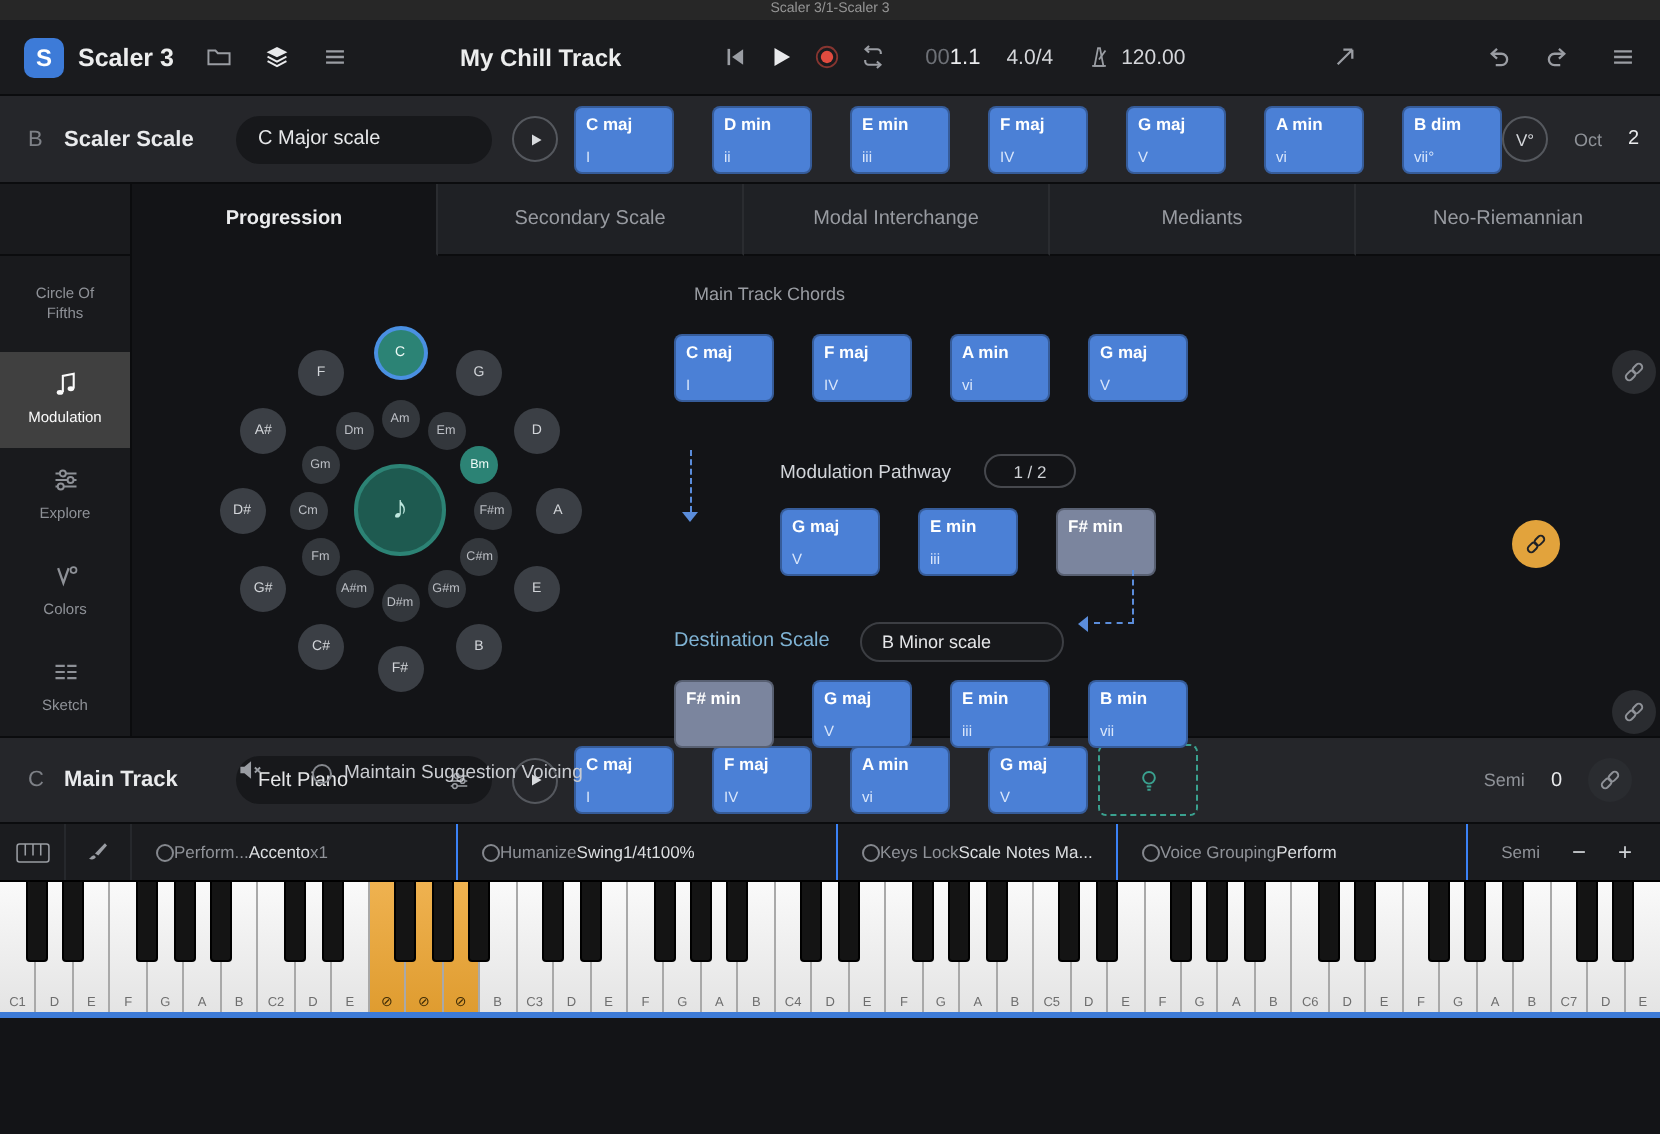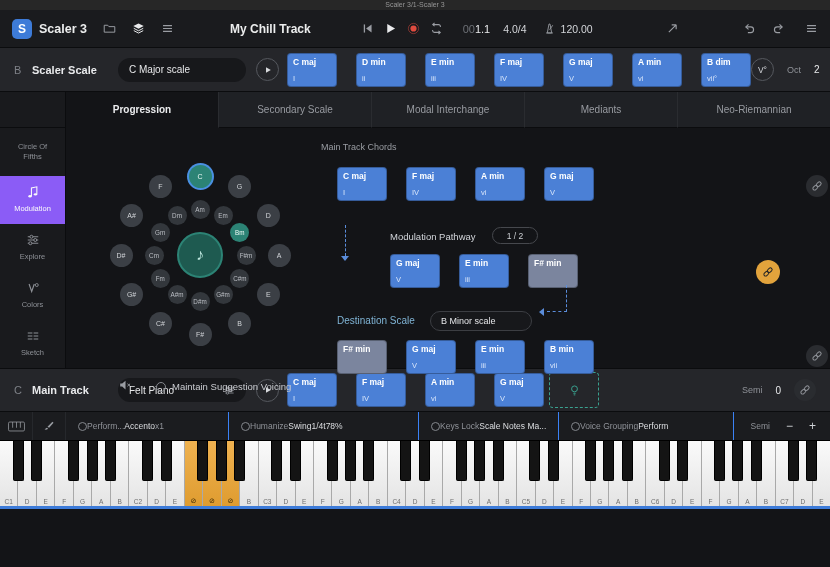--- a/index.html
+++ b/index.html
@@ -59,38 +59,38 @@
   .tab-corner{width:66px;background:#191a1d;border-right:1px solid #0b0c0e;border-bottom:1px solid #0b0c0e}
   .tabs{flex:1;display:flex}
   .tab{flex:1;display:flex;align-items:center;justify-content:center;font-size:10px;color:#989ba1;background:#1f2125;border-right:1px solid #2a2c30;border-bottom:1px solid #0b0c0e;cursor:pointer;white-space:nowrap}
   .tab:last-child{border-right:none}
   .tab.active{background:#131417;color:#ebecee;font-weight:bold;border-bottom:1px solid transparent}
 
   
   .contentwrap{height:240px;display:flex}
   .sidebar{width:66px;background:#191a1d;border-right:1px solid #0b0c0e;display:flex;flex-direction:column}
   .sb-item{flex:1;display:flex;flex-direction:column;align-items:center;justify-content:center;gap:5px;color:#8e9197;cursor:pointer;text-align:center;padding:4px}
-  .sb-item.active{background:#8b5cf6;color:#fafafa}
+  .sb-item.active{background:#404040;color:#fafafa}
   .sb-icon svg{width:14px;height:14px}
   .sb-label{font-size:7.5px;line-height:1.35;max-width:48px}
   .main{flex:1;position:relative;background:#131417}
 
   
   #cof{position:absolute;inset:0;pointer-events:none}
   #cof>div{pointer-events:auto}
   .cof-note{position:absolute;border-radius:50%;background:#3b3f45;color:#d2d5d9;display:flex;align-items:center;justify-content:center;font-size:7px;cursor:pointer}
   .cof-note.inner{background:#33373c;font-size:6.3px;color:#bcbfc5}
   .cof-note.sel{background:#2c8375;color:#eefaf6}
   .cof-note.outer.sel{box-shadow:0 0 0 2px #4a90e2}
   .cof-center{position:absolute;left:111px;top:104px;width:46px;height:46px;border-radius:50%;background:#1e5a50;border:2px solid #2c8375;display:flex;align-items:center;justify-content:center;font-size:16px;color:#bfe8df;cursor:pointer}
 
   
   .plabel{font-size:9px;color:#9a9da3}
   .tiles.abs{position:absolute;margin-left:0}
-  #mtc-label{position:absolute;left:255px;top:14px}
+  #mtc-label{position:absolute;left:281px;top:14px}
   #mtc-chords{left:271px;top:39px}
   #link-mtc{position:absolute;left:740px;top:47px}
   #elbow1{position:absolute;left:279px;top:97px;width:1px;height:31px;border-left:1px dashed #5b8ddb}
   #arrow1{position:absolute;left:275px;top:128px;width:0;height:0;border-left:4px solid transparent;border-right:4px solid transparent;border-top:5px solid #5b8ddb}
   #mp-label{position:absolute;left:324px;top:103px;font-size:9.5px;color:#d2d5da}
   #mp-pill{position:absolute;left:426px;top:99px;width:46px;height:17px;border:1px solid #46484d;border-radius:9px;display:flex;align-items:center;justify-content:center;font-size:8.5px;color:#cfd2d6;cursor:pointer}
   #mp-chords{left:324px;top:126px}
   #link-orange{position:absolute;left:690px;top:132px}
   #elbow2{position:absolute;left:481px;top:157px;width:20px;height:27px;border-right:1px dashed #5b8ddb;border-bottom:1px dashed #5b8ddb}
   #arrow2{position:absolute;left:473px;top:180px;width:0;height:0;border-top:4px solid transparent;border-bottom:4px solid transparent;border-right:5px solid #5b8ddb}
@@ -557,21 +557,21 @@
         <span class="radio"></span>
         <span class="tb-label">Perform...</span>
         <span class="tb-value">Accento</span>
         <span class="tb-value dim">x1</span>
       </div>
       <div class="tb-group">
         <span class="radio"></span>
         <span class="tb-label">Humanize</span>
         <span class="tb-value">Swing</span>
         <span class="tb-value">1/4t</span>
-        <span class="tb-value">78%</span>
+        <span class="tb-value">100%</span>
       </div>
       <div class="tb-group">
         <span class="radio"></span>
         <span class="tb-label">Keys Lock</span>
         <span class="tb-value">Scale Notes Ma...</span>
       </div>
       <div class="tb-group">
         <span class="radio"></span>
         <span class="tb-label">Voice Grouping</span>
         <span class="tb-value">Perform</span>

